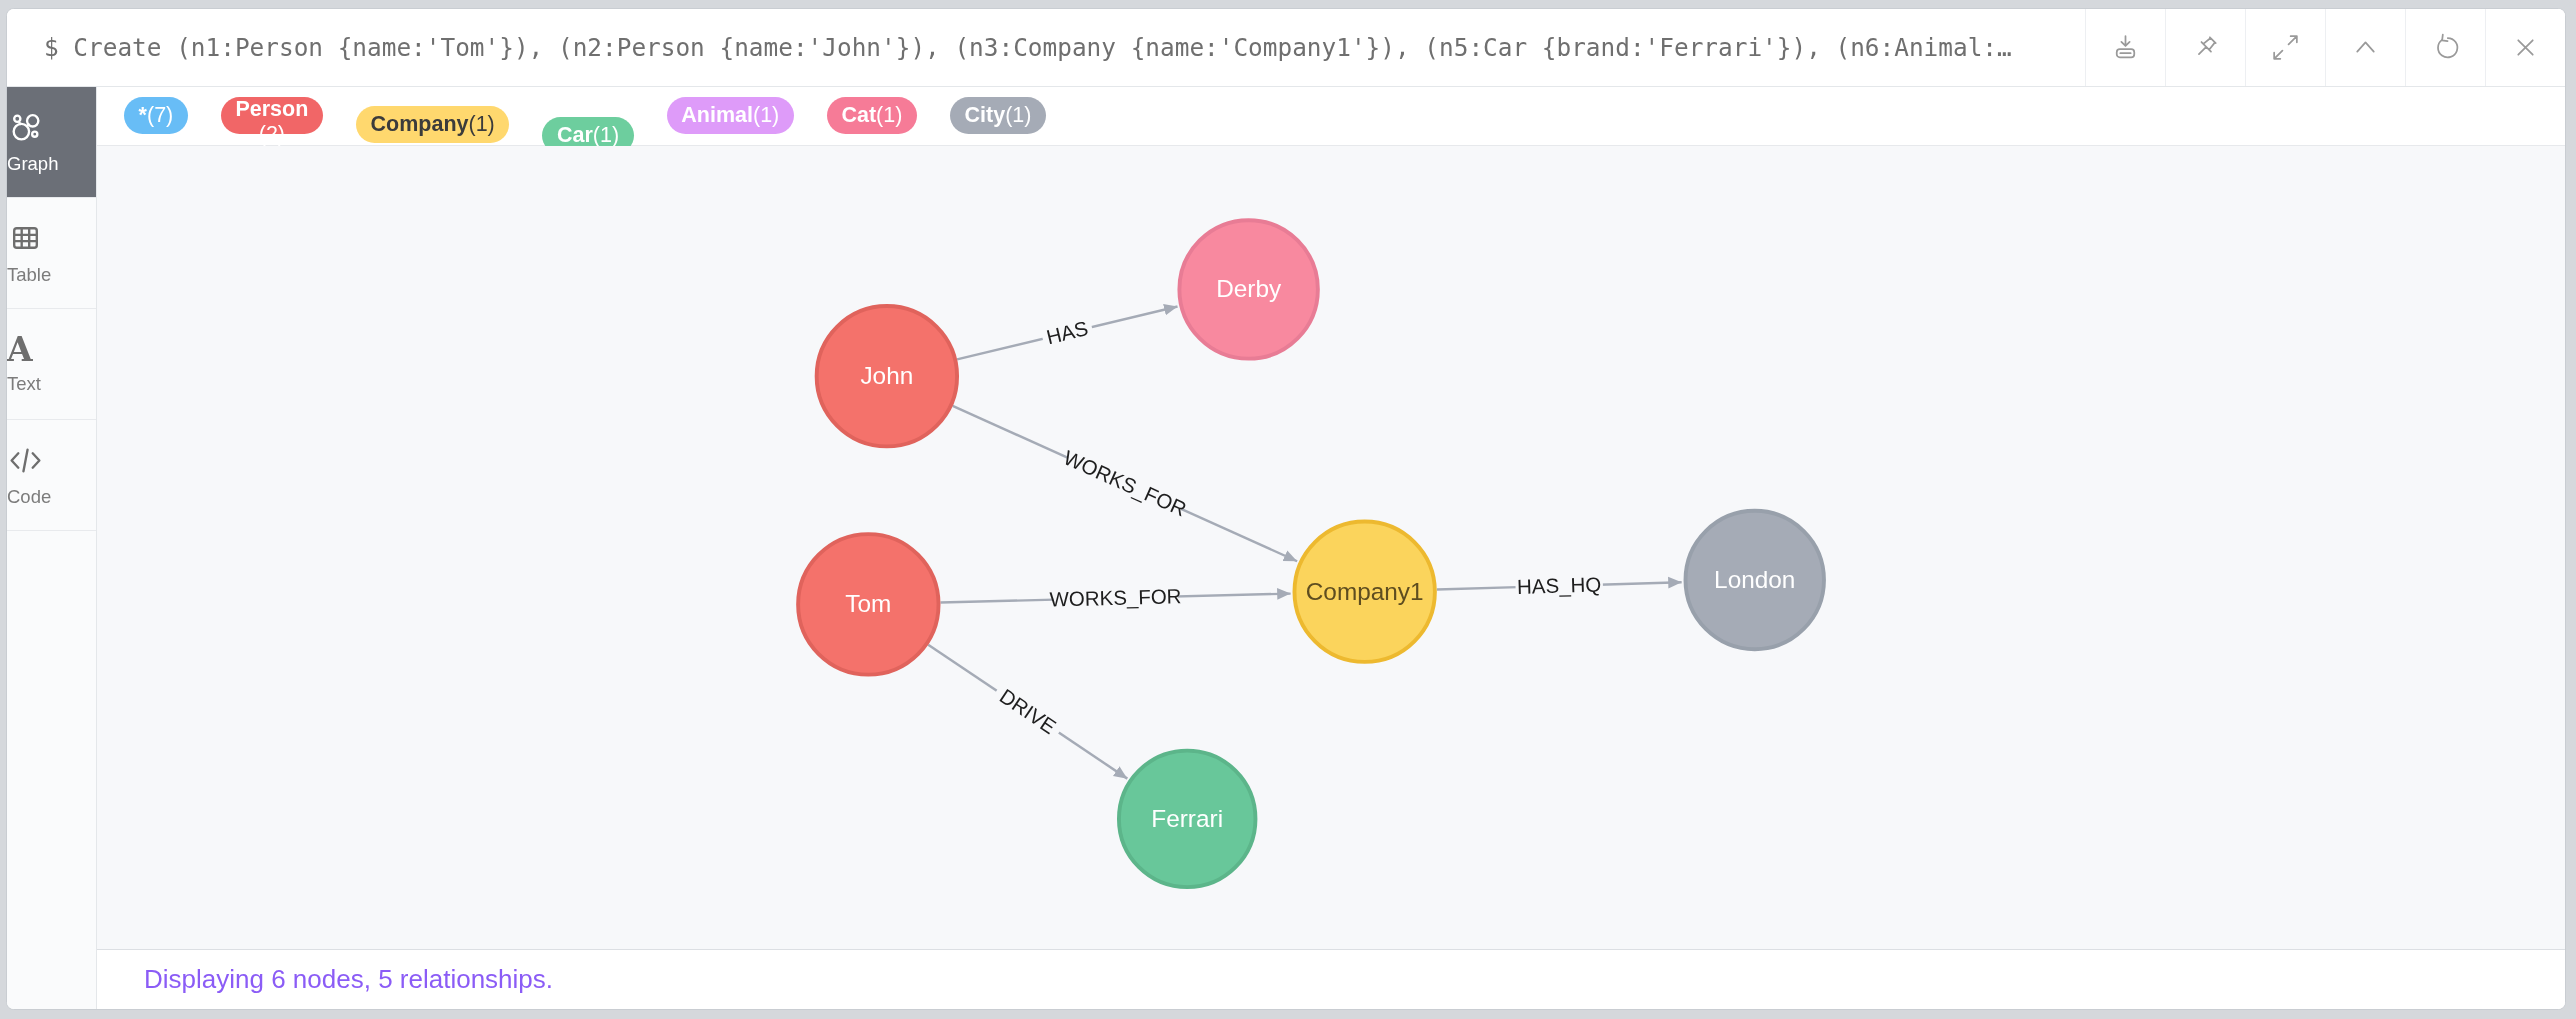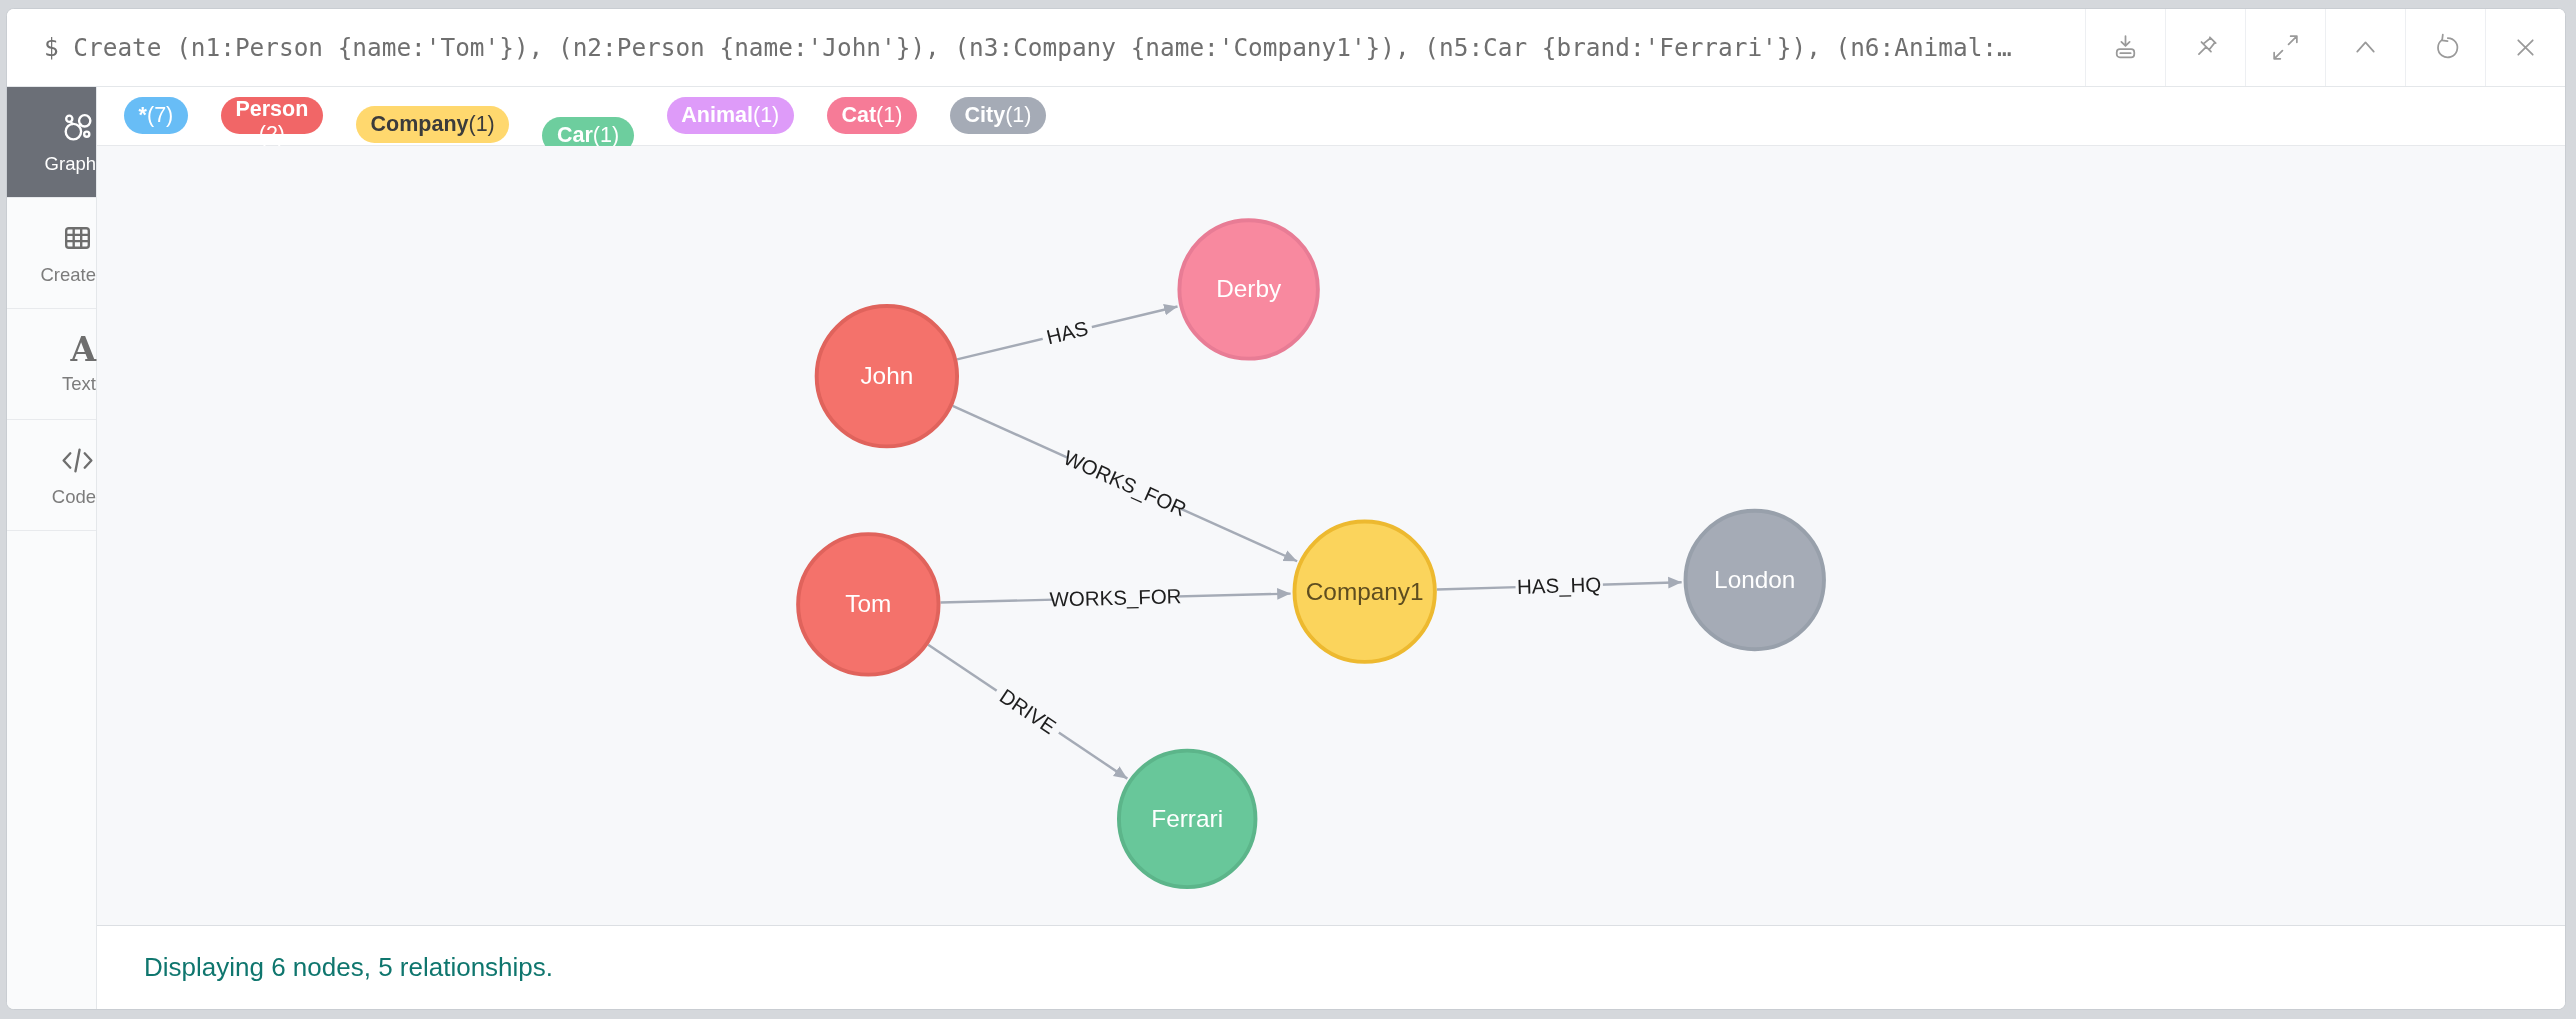--- a/index.html
+++ b/index.html
@@ -10,41 +10,41 @@
   .topbar{height:78px;flex:none;display:flex;border-bottom:1px solid #E4E7EA;box-sizing:border-box;background:#FFFFFF}
   .query{flex:1;display:flex;align-items:center;padding-left:37px;overflow:hidden;white-space:nowrap;
          font-family:"DejaVu Sans Mono",monospace;font-size:24.4px;color:#6F6F6F;cursor:text}
   .actions{display:flex;flex:none;height:100%}
   .action-btn{width:80px;height:100%;border:none;border-left:1px solid #EDEFF2;background:#FFFFFF;margin:0;padding:0;
               display:flex;align-items:center;justify-content:center;cursor:pointer}
   .action-btn svg{width:33px;height:33px;stroke:#9A9A9A;fill:none;stroke-width:1.7;stroke-linecap:round;stroke-linejoin:round}
   
   .bodyrow{flex:1;display:flex;min-height:0}
   .side{width:90px;flex:none;background:#FAFBFC;border-right:1px solid #E4E7EA;box-sizing:border-box}
-  .tab{height:110px;border-bottom:1px solid #E8EAED;display:flex;flex-direction:column;align-items:flex-end;
+  .tab{height:110px;border-bottom:1px solid #E8EAED;display:flex;flex-direction:column;align-items:flex-start;
        justify-content:center;gap:6.8px;color:#7C7C7C;font-size:18.5px;cursor:pointer;background:transparent}
   .tab svg{width:37px;height:37px;stroke:#6E6E6E;fill:none;stroke-width:2.3;stroke-linecap:round;stroke-linejoin:round}
   .tab .serif-a{font-family:"DejaVu Serif",serif;font-weight:bold;font-size:33px;line-height:33px;color:#6E6E6E}
   .tab.active{background:#6B6F77;color:#FFFFFF}
   .tab.active svg{stroke:#FFFFFF}
   .main{flex:1;display:flex;flex-direction:column;min-width:0}
   
   .legend{height:59px;flex:none;background:#FFFFFF;border-bottom:1px solid #E7E9EC;display:flex;align-items:center;
           gap:33px;padding-left:27px;box-sizing:border-box}
   .pill{height:37px;border-radius:18.5px;display:inline-flex;align-items:center;padding:0 14.6px;font-size:21.5px;cursor:pointer;white-space:nowrap}
   .pill b{font-weight:700}
   .pill .cnt{font-weight:400}
   
   .canvas{flex:1;position:relative;background:#F7F8FA;overflow:hidden;min-height:0}
   .canvas svg{position:absolute;left:0;top:0;display:block}
   .rel-label{font-size:21px;fill:#1E1E1E;font-family:"Liberation Sans",sans-serif}
   .node-label{font-size:25px;font-family:"Liberation Sans",sans-serif}
   
-  .statusbar{height:84px;flex:none;background:#FFFFFF;border-top:1px solid #DCDFE3;display:flex;align-items:center;
-             padding-left:47px;font-size:26px;color:#0f766e;box-sizing:border-box}
+  .statusbar{height:60px;flex:none;background:#FFFFFF;border-top:1px solid #DCDFE3;display:flex;align-items:center;
+             padding-left:47px;font-size:26px;color:#8b5cf6;box-sizing:border-box}
 </style>
 </head>
 <body>
 
 <div class="card">
 
   <div class="topbar">
     <div class="query">$ Create (n1:Person {name:'Tom'}), (n2:Person {name:'John'}), (n3:Company {name:'Company1'}), (n5:Car {brand:'Ferrari'}), (n6:Animal:…</div>
     <div class="actions">
       <button class="action-btn">
@@ -96,21 +96,21 @@
           <circle cx="27" cy="24.5" r="2.5"></circle>
           <path d="M19.3 16.6 L21.2 15.1 M12 13 l.8 1.6"></path>
         </svg>
         <span>Graph</span>
       </div>
       <div class="tab">
         <svg viewBox="0 0 36 36">
           <rect x="7" y="8" width="22" height="19" rx="2.5"></rect>
           <path d="M7 14.5 h22 M7 20.5 h22 M14.3 8 v19 M21.6 8 v19"></path>
         </svg>
-        <span>Create</span>
+        <span>Table</span>
       </div>
       <div class="tab">
         <span class="serif-a">A</span>
         <span>Text</span>
       </div>
       <div class="tab">
         <svg viewBox="0 0 36 36">
           <path d="M11 11 L4.5 18 L11 25 M25 11 L31.5 18 L25 25 M20 7.5 L16 28.5"></path>
         </svg>
         <span>Code</span>

